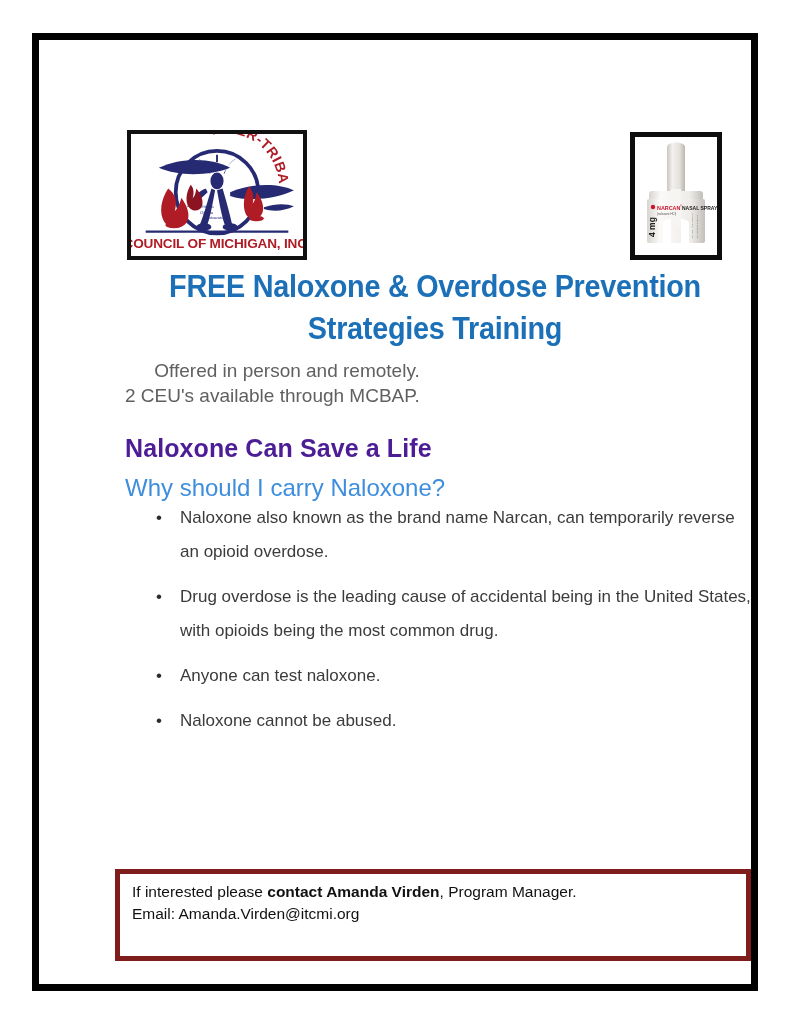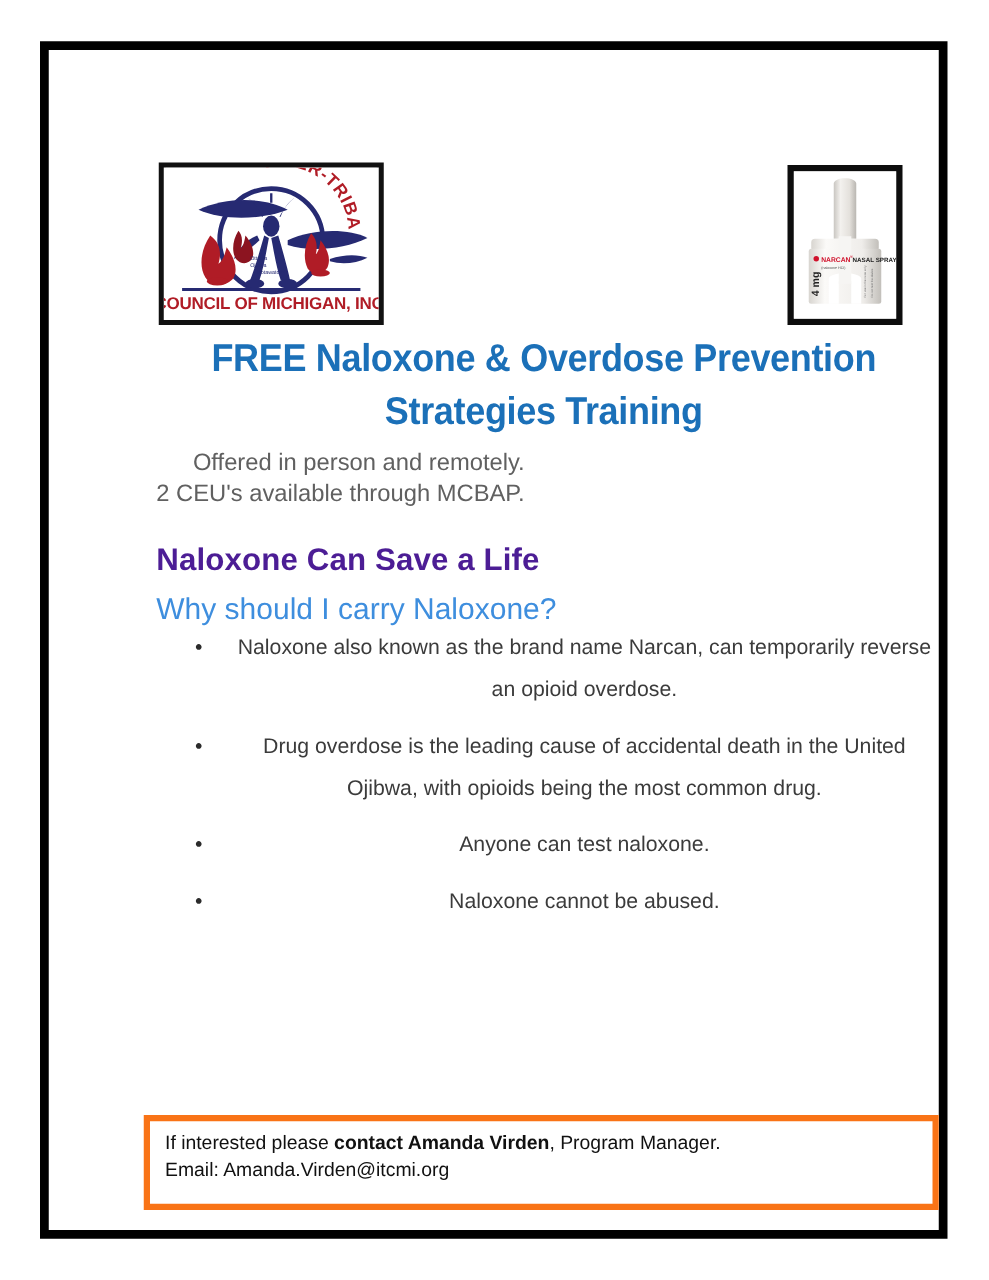--- a/index.html
+++ b/index.html
@@ -118,21 +118,20 @@
   #bullets {
     position: absolute;
     left: 86px;
     top: 461px;
     width: 630px;
     margin: 0;
     padding: 0;
     list-style: none;
     color: #3b3b3b;
     font-size: 17px;
-    text-align: center;
   }
   #bullets li {
     position: relative;
     padding-left: 55px;
     margin: 0 0 11px 0;
     line-height: 34px;
   }
   #bullets li::before {
     content: "\2022";
     position: absolute;
@@ -141,24 +140,24 @@
     font-size: 17px;
     line-height: 34px;
     color: #2b2b2b;
   }
   #bullets li span { display: block; }
 
   
   #contact-box {
     position: absolute;
     left: 76px;
-    top: 852px;
+    top: 829px;
     width: 636px;
-    height: 76px;
-    border: 5px solid #f97316;
+    height: 92px;
+    border: 5px solid #7f1d1d;
     box-sizing: border-box;
     background: #ffffff;
   }
   #contact-inner {
     padding: 7px 0 0 12px;
     font-size: 15.5px;
     line-height: 22px;
     color: #111111;
   }
   #contact-inner div { white-space: nowrap; }
@@ -273,21 +272,21 @@
 
     <div id="save-life">Naloxone Can Save a Life</div>
 
     <div id="why-carry">Why should I carry Naloxone?</div>
 
     <ul id="bullets">
       <li>
           <span>Naloxone also known as the brand name Narcan, can temporarily reverse an opioid overdose.</span>
         </li>
       <li>
-          <span>Drug overdose is the leading cause of accidental death in the United Ojibwa, with opioids being the most common drug.</span>
+          <span>Drug overdose is the leading cause of accidental being in the United States, with opioids being the most common drug.</span>
         </li>
       <li>
           <span> Anyone can test naloxone.</span>
         </li>
       <li>
           <span>Naloxone cannot be abused.</span>
         </li>
     </ul>
 
     <div id="contact-box">

